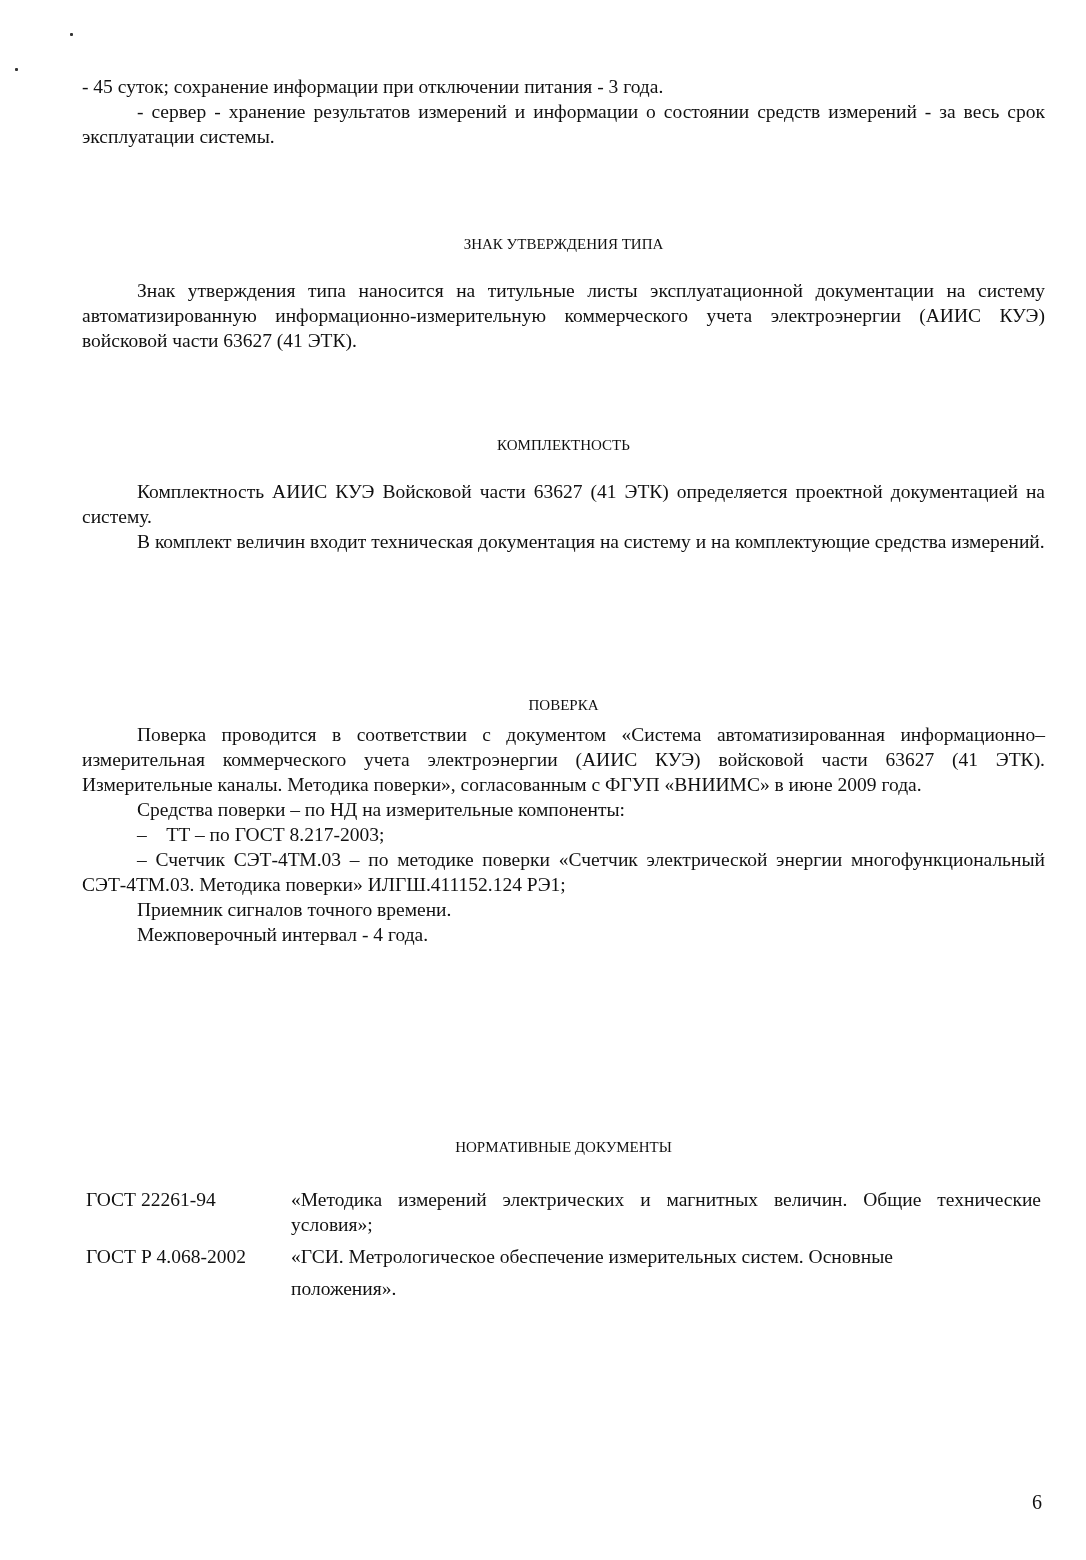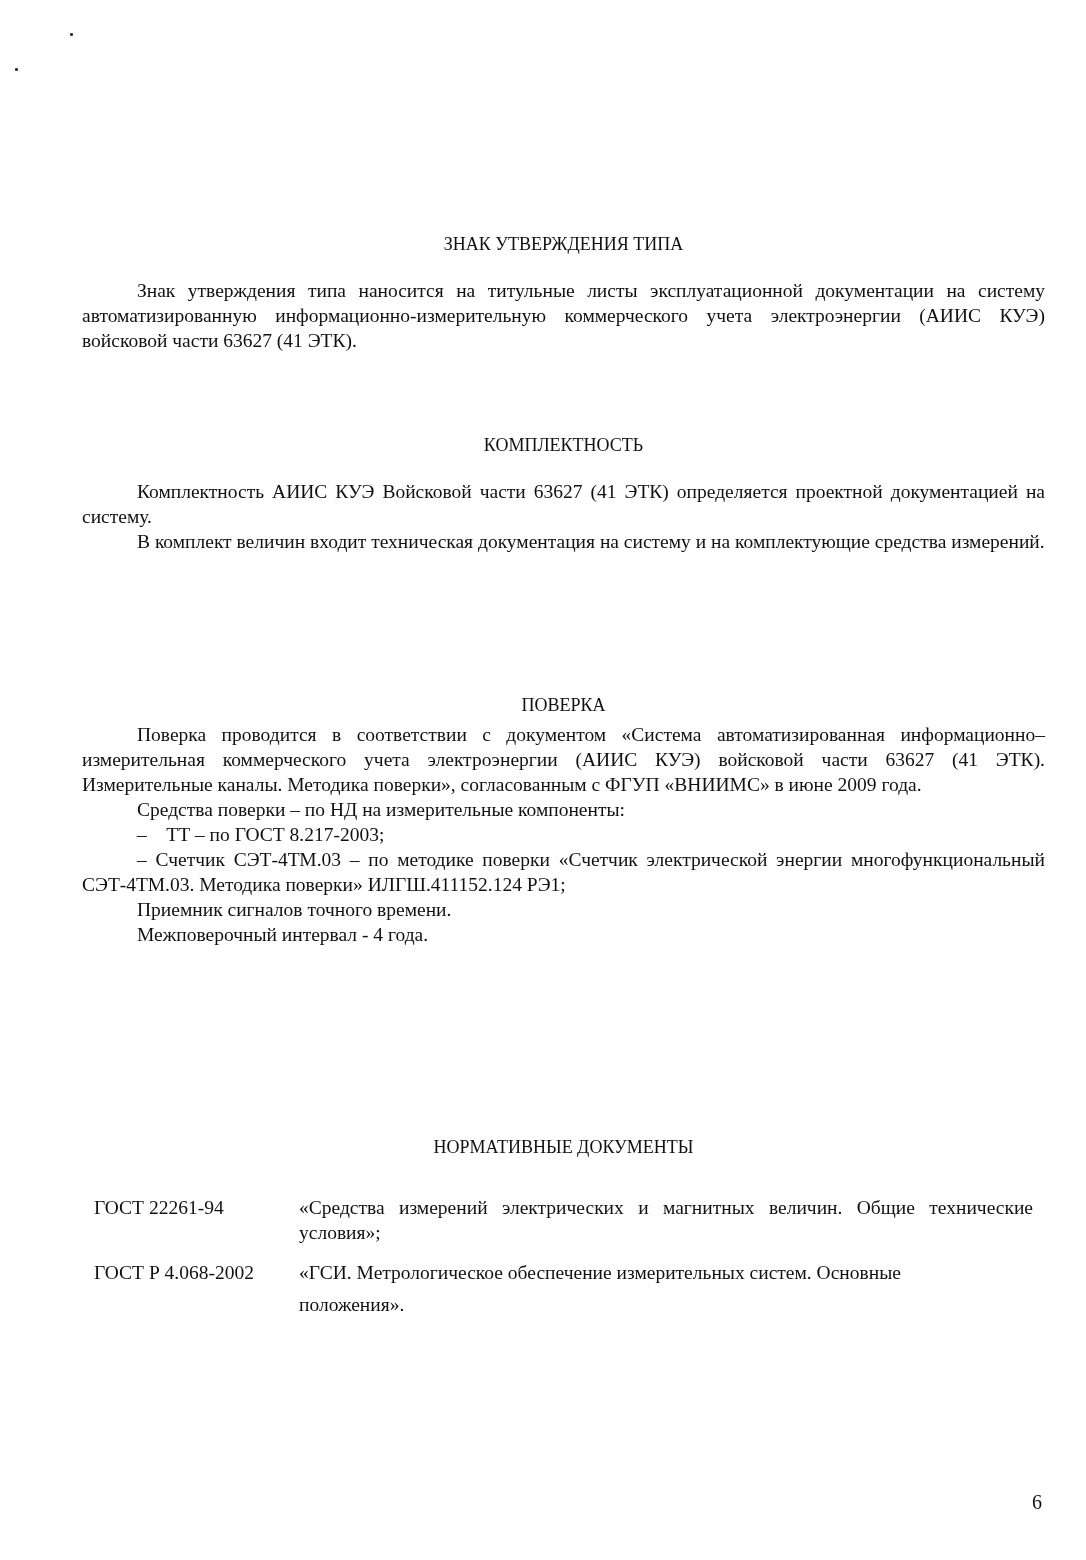--- a/index.html
+++ b/index.html
@@ -5,37 +5,41 @@
   html, body { margin: 0; padding: 0; background: #ffffff; }
   body {
     width: 1086px; height: 1560px; position: relative; overflow: hidden;
     font-family: "Liberation Serif", "DejaVu Serif", serif;
     color: #111111; font-size: 19.5px; line-height: 25px;
   }
   .page { position: absolute; left: 0; top: 0; width: 1086px; height: 1560px; }
   .blk { position: absolute; left: 82px; width: 963px; }
   .p { margin: 0; text-align: justify; }
   .ind { text-indent: 55px; }
-  .heading { position: absolute; left: 82px; width: 963px; text-align: center; font-size: 18px; }
+  .heading { position: absolute; left: 82px; width: 963px; text-align: center; font-size: 15px; }
   .tick { position: absolute; width: 3px; height: 3px; background: #333; border-radius: 1px; }
   .dash-line { margin: 0; padding-left: 55px; }
   .li-j { margin: 0; text-align: justify; text-indent: 55px; }
-  .norm-row { display: flex; margin: 12px; }
+  .norm-row { display: flex; margin: 4px; }
   .norm-code { width: 205px; flex: none; }
   .norm-text { flex: 1; text-align: justify; }
   .page-num { position: absolute; left: 1032px; top: 1490px; font-size: 20px; }
 </style>
 </head>
 <body>
 
 <div class="page">
 
   <div class="tick" style="left:70px; top:33px;"></div>
   <div class="tick" style="left:15px; top:68px;"></div>
 
+  <div class="blk" style="top:74px;">
+    <p class="p">- 45 суток; сохранение информации при отключении питания - 3 года.</p>
+    <p class="p ind">- сервер - хранение результатов измерений и информации о состоянии средств измерений - за весь срок эксплуатации системы.</p>
+  </div>
 
   <div class="heading" style="top:232px;">ЗНАК УТВЕРЖДЕНИЯ ТИПА</div>
   <div class="blk" style="top:278px;">
     <p class="p ind">Знак утверждения типа наносится на титульные листы эксплуатационной документации на систему автоматизированную информационно-измерительную коммерческого учета электроэнергии (АИИС КУЭ) войсковой части 63627 (41 ЭТК).</p>
   </div>
 
   <div class="heading" style="top:433px;">КОМПЛЕКТНОСТЬ</div>
   <div class="blk" style="top:479px;">
     <p class="p ind">Комплектность АИИС КУЭ Войсковой части 63627 (41 ЭТК) определяется проектной документацией на систему.</p>
     <p class="p ind">В комплект величин входит техническая документация на систему и  на комплектующие средства измерений.</p>
@@ -48,21 +52,21 @@
     <p class="dash-line" style="white-space:pre;">–    ТТ – по ГОСТ 8.217-2003;</p>
     <p class="li-j">–     Счетчик СЭТ-4ТМ.03 – по методике поверки «Счетчик электрической энергии многофункциональный СЭТ-4ТМ.03. Методика поверки» ИЛГШ.411152.124 РЭ1;</p>
     <p class="p ind">Приемник сигналов точного времени.</p>
     <p class="p ind">Межповерочный интервал - 4 года.</p>
   </div>
 
   <div class="heading" style="top:1135px;">НОРМАТИВНЫЕ ДОКУМЕНТЫ</div>
   <div class="blk" style="top:1183px;">
     <div class="norm-row" style="margin-bottom:4px;">
       <span class="norm-code">ГОСТ 22261-94</span>
-      <span class="norm-text">«Средства измерений электрических и магнитных величин. Общие технические условия»;</span>
+      <span class="norm-text">«Методика измерений электрических и магнитных величин. Общие технические условия»;</span>
     </div>
     <div class="norm-row" style="line-height:32px;">
       <span class="norm-code">ГОСТ Р 4.068-2002</span>
       <span class="norm-text" style="text-align:left; padding-right:45px;">«ГСИ. Метрологическое обеспечение измерительных систем. Основные положения».</span>
     </div>
   </div>
 
   <div class="page-num">6</div>
 </div>
 

